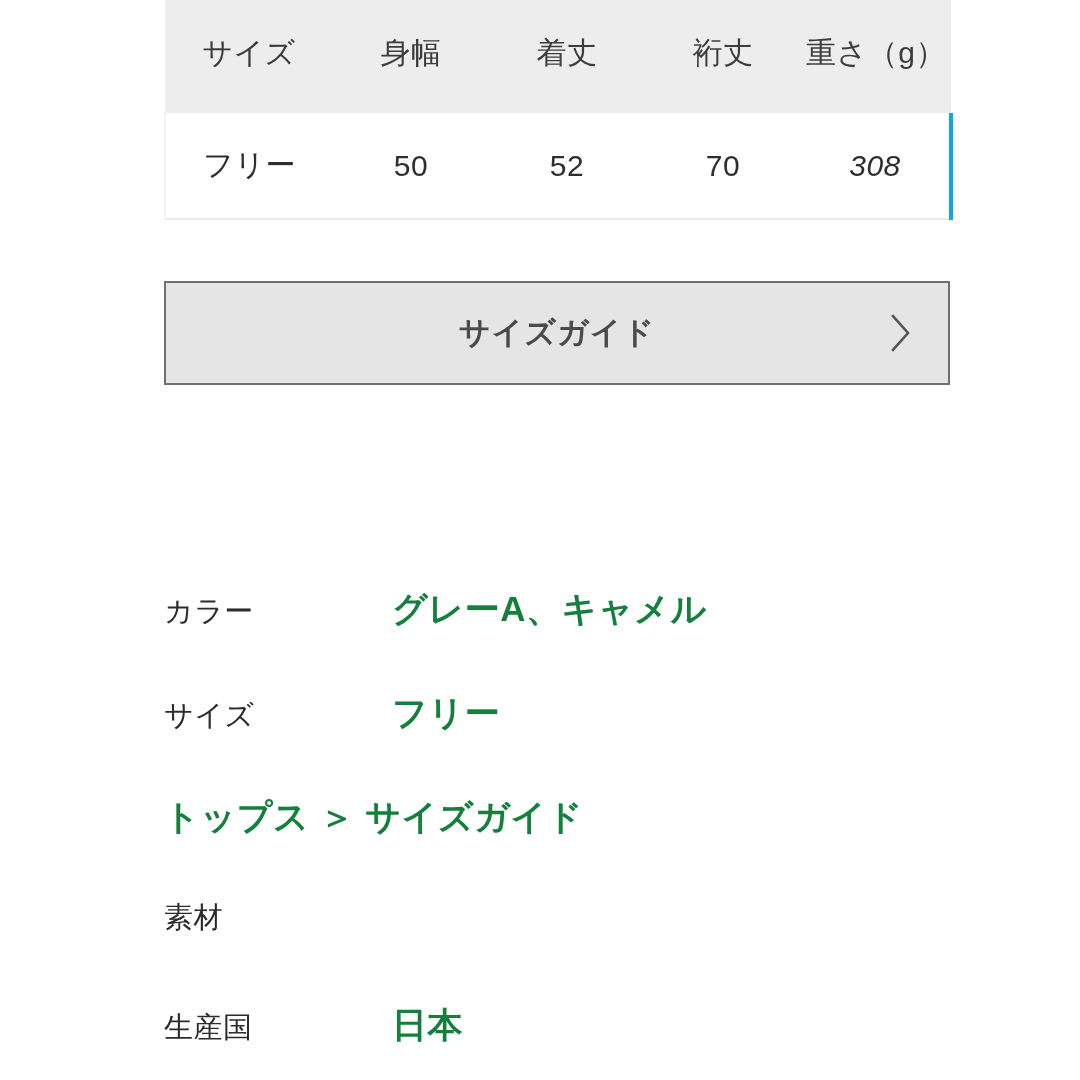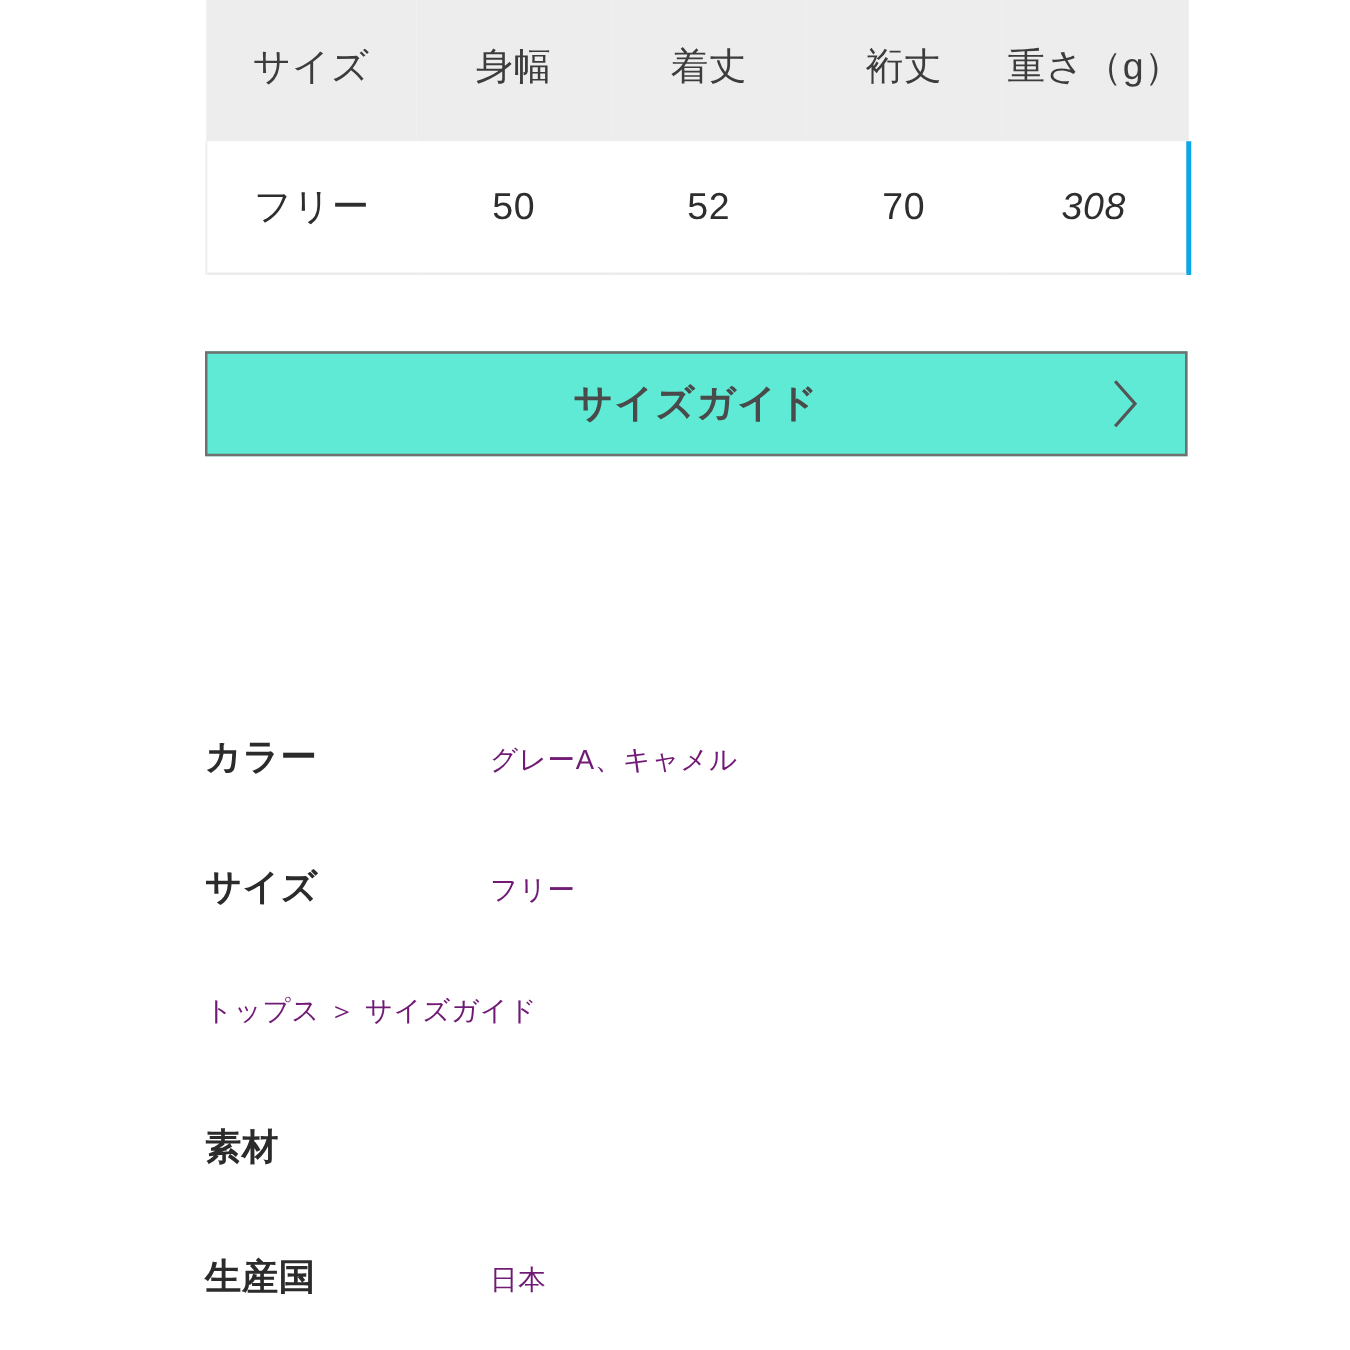--- a/index.html
+++ b/index.html
@@ -73,24 +73,24 @@
   .col-length { width: 156px; }
   .col-sleeve { width: 156px; }
   .col-weight { width: 150px; }
 
   
   .size-guide-btn {
     position: absolute;
     left: 164px;
     top: 281px;
     width: 786px;
-    height: 84px;
+    height: 104px;
     box-sizing: border-box;
     border: 2px solid #707070;
-    background: #5eead4;
+    background: #e5e5e5;
     display: flex;
     align-items: center;
     justify-content: center;
     cursor: pointer;
   }
   .size-guide-btn .label {
     font-size: 31px;
     font-weight: bold;
     color: #4a4a4a;
     letter-spacing: 1px;
@@ -128,28 +128,28 @@
   }
   .detail-row {
     display: flex;
     align-items: baseline;
     height: 104px;
   }
   .detail-row .detail-label {
     width: 228px;
     flex: 0 0 228px;
     font-size: 29px;
+    font-weight: normal;
+    color: #2b2b2b;
+    letter-spacing: 0.5px;
+  }
+  .detail-row .detail-value {
+    font-size: 35px;
     font-weight: bold;
-    color: #2b2b2b;
-    letter-spacing: 0.5px;
-  }
-  .detail-row .detail-value {
-    font-size: 22px;
-    font-weight: normal;
-    color: #701a75;
+    color: #15803d;
     letter-spacing: 0.5px;
   }
 </style>
 </head>
 <body>
 
 <div class="page">
 
   <table class="size-table">
     <thead>

